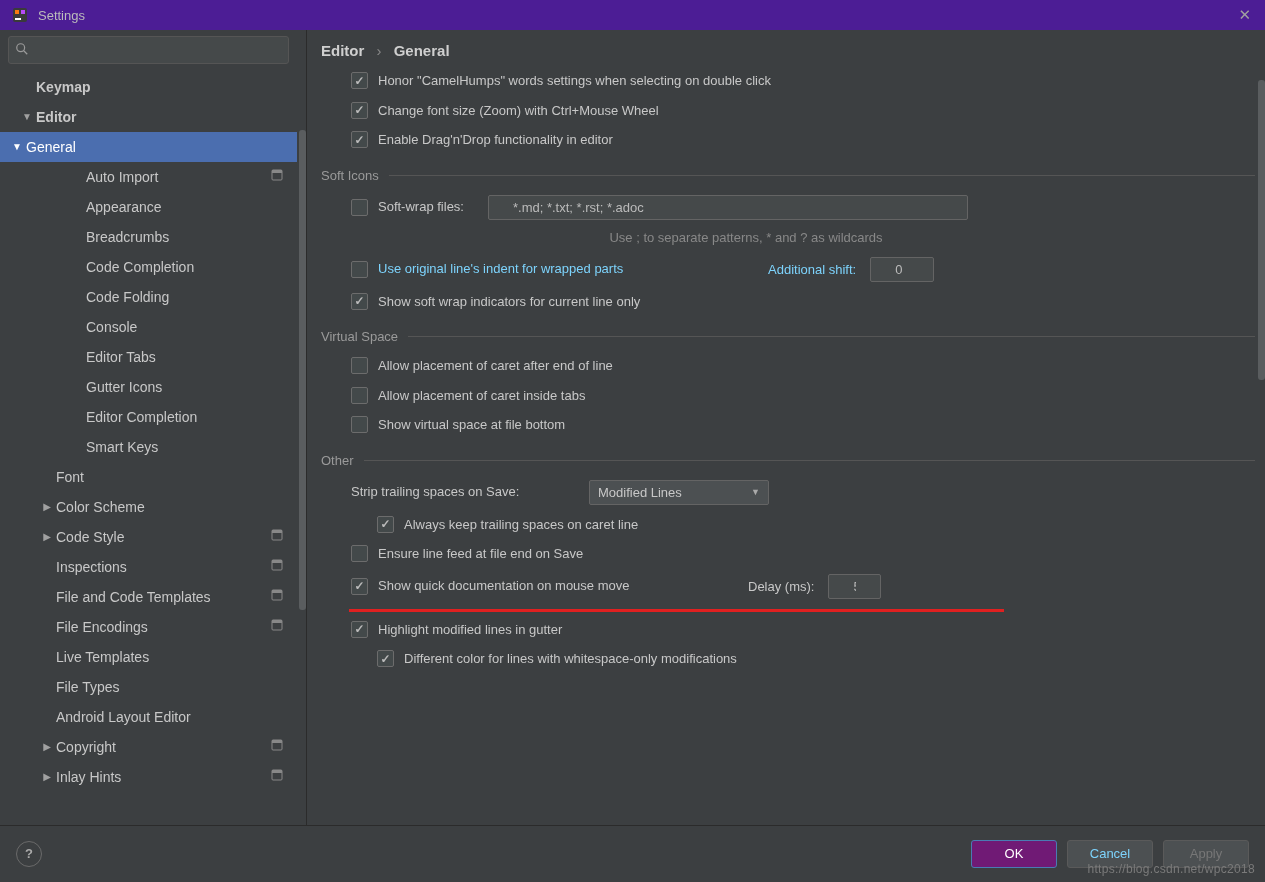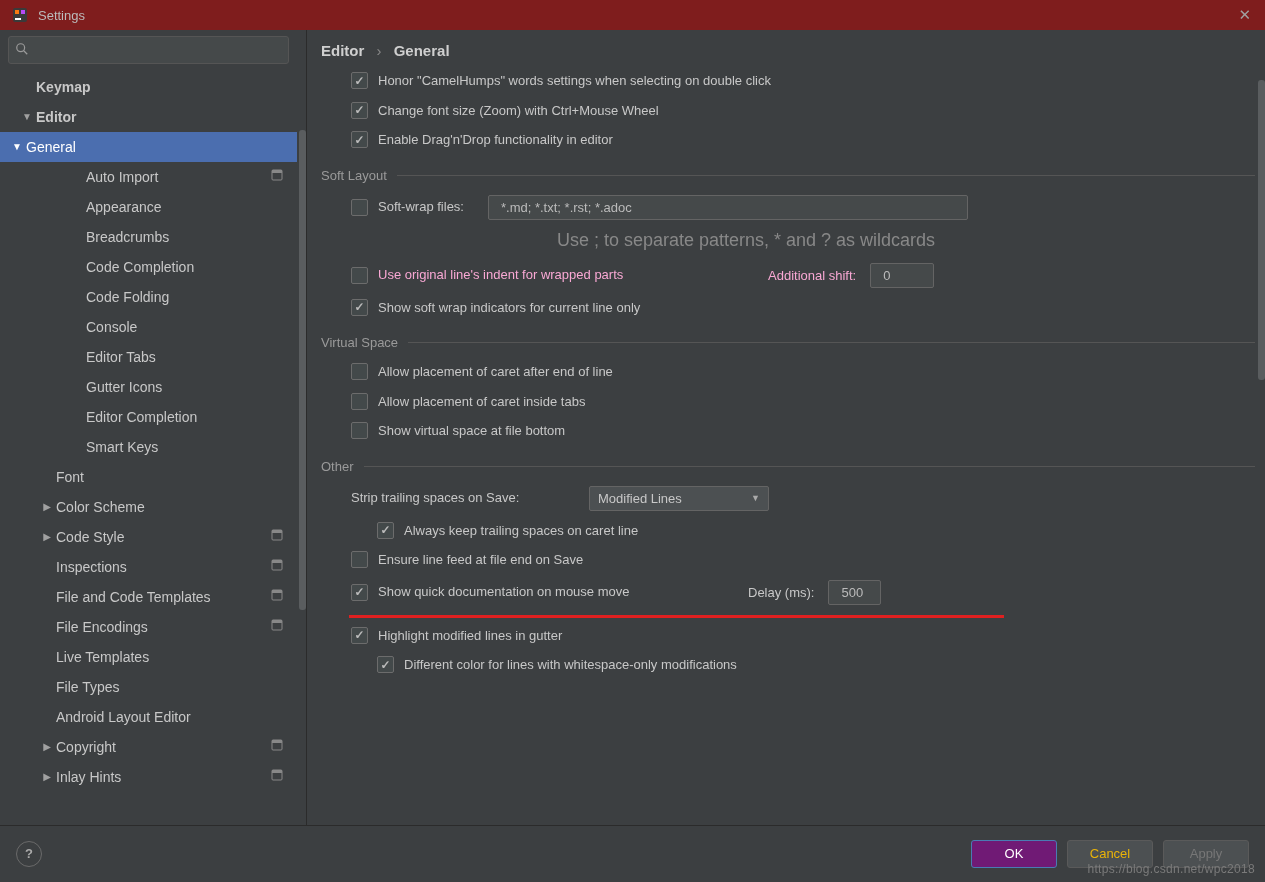--- a/index.html
+++ b/index.html
@@ -11,21 +11,21 @@
     width: 1265px;
     height: 882px;
     overflow: hidden;
     position: relative;
   }
   .titlebar {
     height: 30px;
     display: flex;
     align-items: center;
     padding: 0 12px;
-    background: #7f1d1d;
+    background: #4c1d95;
     position: relative;
     text-align: right;
   }
   .titlebar .app-icon {
     width: 16px; height: 16px;
     margin-right: 10px;
     display: inline-block;
   }
   .titlebar .title { color: #bbbbbb; font-size: 13px; }
   .titlebar .close {
@@ -125,25 +125,25 @@
   .section-header {
     display: flex; align-items: center;
     color: #9a9a9a; font-size: 13px;
     margin: 6px 0 12px 0;
   }
   .section-header .line {
     flex: 1; height: 1px; background: #555; margin-left: 10px;
   }
   .field-input {
     background: #45494a; border: 1px solid #646464;
-    color: #bbb; padding: 4px 12px; font-size: 13px;
+    color: #bbb; padding: 4px 24px; font-size: 13px;
     border-radius: 2px;
   }
-  .hint { color: #888; font-size: 18px; text-align: center; margin: 4px 0 12px 0; width: 490px; margin-left: 150px;}
-  .disabled-label { color: #f9a8d4; }
+  .hint { color: #888; font-size: 13px; text-align: center; margin: 4px 0 12px 0; width: 490px; margin-left: 150px;}
+  .disabled-label { color: #7dd3fc; }
   .dropdown {
     display: inline-flex; align-items: center; justify-content: space-between;
     border: 1px solid #646464; background: #4c5052;
     padding: 4px 8px; width: 180px; border-radius: 2px;
     cursor: pointer;
     gap: 44px;
   }
   .dropdown .dd-arrow { color: #aaa; font-size: 9px; }
   .red-underline {
     height: 3px; background: #e02020;
@@ -164,21 +164,21 @@
   .help-btn {
     width: 26px; height: 26px; border-radius: 13px;
     border: 1px solid #6a6a6a; color: #aaa;
     display: flex; align-items: center; justify-content: center;
     cursor: pointer; font-weight: bold;
   }
   .footer-spacer { flex: 1; }
   .btn {
     min-width: 86px; height: 28px;
     border: 1px solid #5a5a5a; background: #4c5052;
-    color: #eab308; border-radius: 3px;
+    color: #7dd3fc; border-radius: 3px;
     margin-left: 10px; cursor: pointer;
     display: inline-flex; align-items: center; justify-content: center;
     font-size: 13px;
   }
   .btn.primary { background: #701a75; border-color: #4a7bb3; color: #fff; }
   .btn.disabled { color: #777; }
   .watermark {
     position: absolute; right: 10px; bottom: 6px;
     color: #7a7a7a; font-size: 12px; letter-spacing: 0.3px;
     pointer-events: none;
@@ -356,21 +356,21 @@
         <span class="chk checked"></span>
         <span class="opt-label">Change font size (Zoom) with Ctrl+Mouse Wheel</span>
       </div>
       <div class="opt-row">
         <span class="chk checked"></span>
         <span class="opt-label">Enable Drag'n'Drop functionality in editor</span>
       </div>
     </div>
 
     <div class="section-header">
-      <span>Soft Layout</span>
+      <span>Soft Icons</span>
         <span class="line"></span>
     </div>
     <div class="opt-block">
       <div class="opt-row">
         <span class="chk"></span>
         <span class="opt-label" style="width:110px">Soft-wrap files:</span>
         <input class="field-input" style="width: 480px;" value="*.md; *.txt; *.rst; *.adoc">
       </div>
       <div class="hint">Use ; to separate patterns, * and ? as wildcards</div>
       <div class="opt-row">

